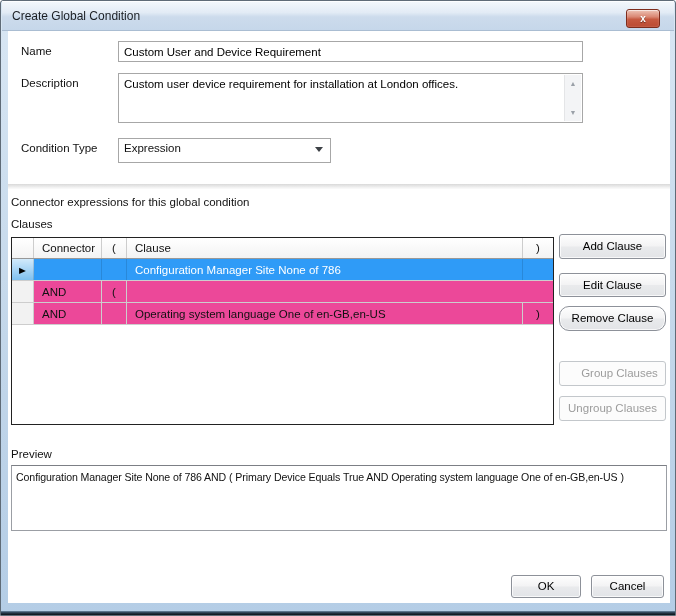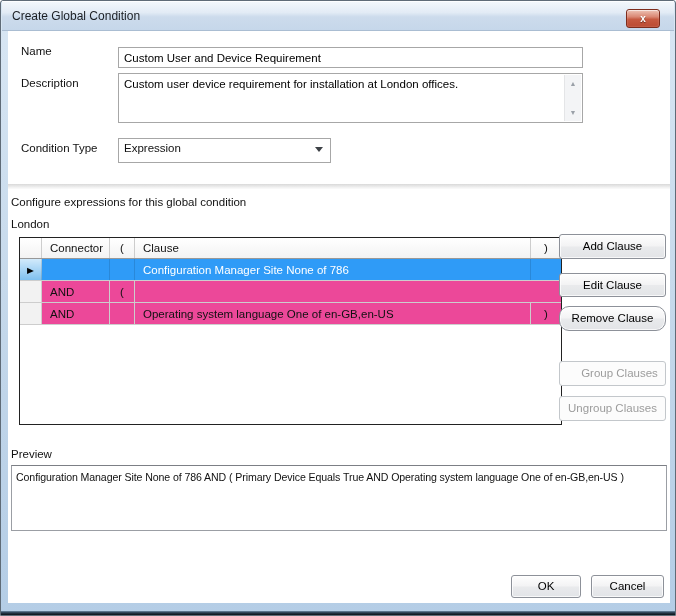--- a/index.html
+++ b/index.html
@@ -42,21 +42,21 @@
     position:absolute; left:7px; top:30px; width:662px; height:572px;
     background:#fff;
   }
   .lbl { position:absolute; color:#121212; }
 
   .textbox {
     position:absolute; border:1px solid #a7a7a7; background:#fff;
     font-family:"Liberation Sans", sans-serif; font-size:11.5px; color:#000;
     padding:0 5px; outline:none;
   }
-  #name-input { left:110px; top:10px; width:465px; height:21px;margin-top:6px; }
+  #name-input { left:110px; top:10px; width:465px; height:21px; }
 
   .multibox { left:110px; top:42px; width:465px; height:50px; padding:12px; }
   .multibox .mtext { position:absolute; left:5px; top:3px; right:22px; line-height:14px; }
   .vscroll {
     position:absolute; top:1px; bottom:1px; right:1px; width:17px;
     background:#f3f4f6; border-left:1px solid #e4e5e7;
   }
   .vscroll .arr {
     position:absolute; left:0; width:16px; height:15px; text-align:center;
     color:#9aa0a8; font-size:7px; line-height:15px;
@@ -76,21 +76,21 @@
   }
 
   .separator {
     position:absolute; left:0; top:153px; width:662px; height:5px;
     background:linear-gradient(#d9d9d9,#f2f2f2 70%,#fbfbfb);
   }
 
   
   .tbl {
     position:absolute; left:3px; top:206px; width:543px; height:188px;
-    border:1px solid #222; background:#fff; overflow:hidden;margin-left:8px;
+    border:1px solid #222; background:#fff; overflow:hidden;
   }
   .trow, .thead { display:flex; width:100%; }
   .thead { height:21px; background:linear-gradient(#ffffff,#f3f3f3); border-bottom:1px solid #989898; }
   .trow  { height:22px; border-bottom:1px solid #cdcdcd; background:#ec4899; }
   .cell {
     display:flex; align-items:center; height:100%;
     border-right:1px solid #cdcdcd; overflow:hidden; white-space:nowrap;
   }
   .c-sel    { width:22px; justify-content:center; background:#f2f2f2; }
   .thead .c-sel { background:transparent; }
@@ -162,22 +162,22 @@
     </div>
 
     <span class="lbl" style="left:13px; top:111px;">Condition Type</span>
     <div class="combobox">
       <span class="cb-text">Expression</span>
       <span class="cb-arrow"></span>
     </div>
 
     <div class="separator"></div>
 
-    <span class="lbl" style="left:3px; top:165px;">Configure expressions for this global condition</span>
-    <span class="lbl" style="left:3px; top:187px;">London</span>
+    <span class="lbl" style="left:3px; top:165px;">Connector expressions for this global condition</span>
+    <span class="lbl" style="left:3px; top:187px;">Clauses</span>
 
     <div class="tbl">
       <div class="thead">
         <div class="cell c-sel"></div>
         <div class="cell c-conn">Connector</div>
         <div class="cell c-open">(</div>
         <div class="cell c-clause">Clause</div>
         <div class="cell c-close">)</div>
       </div>
 

